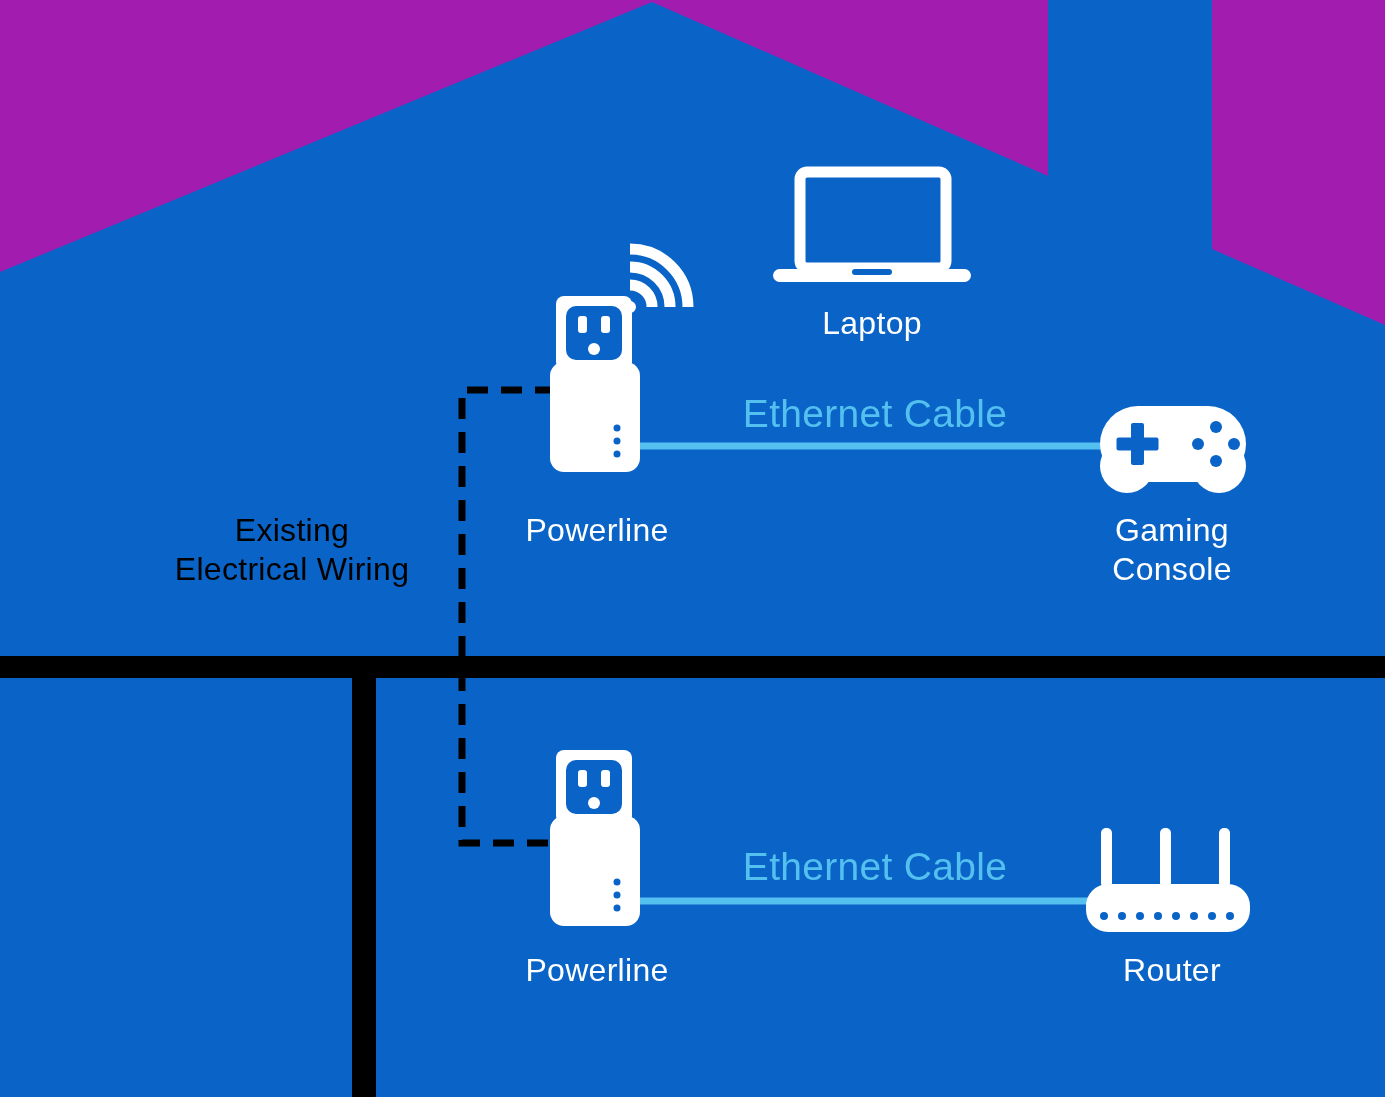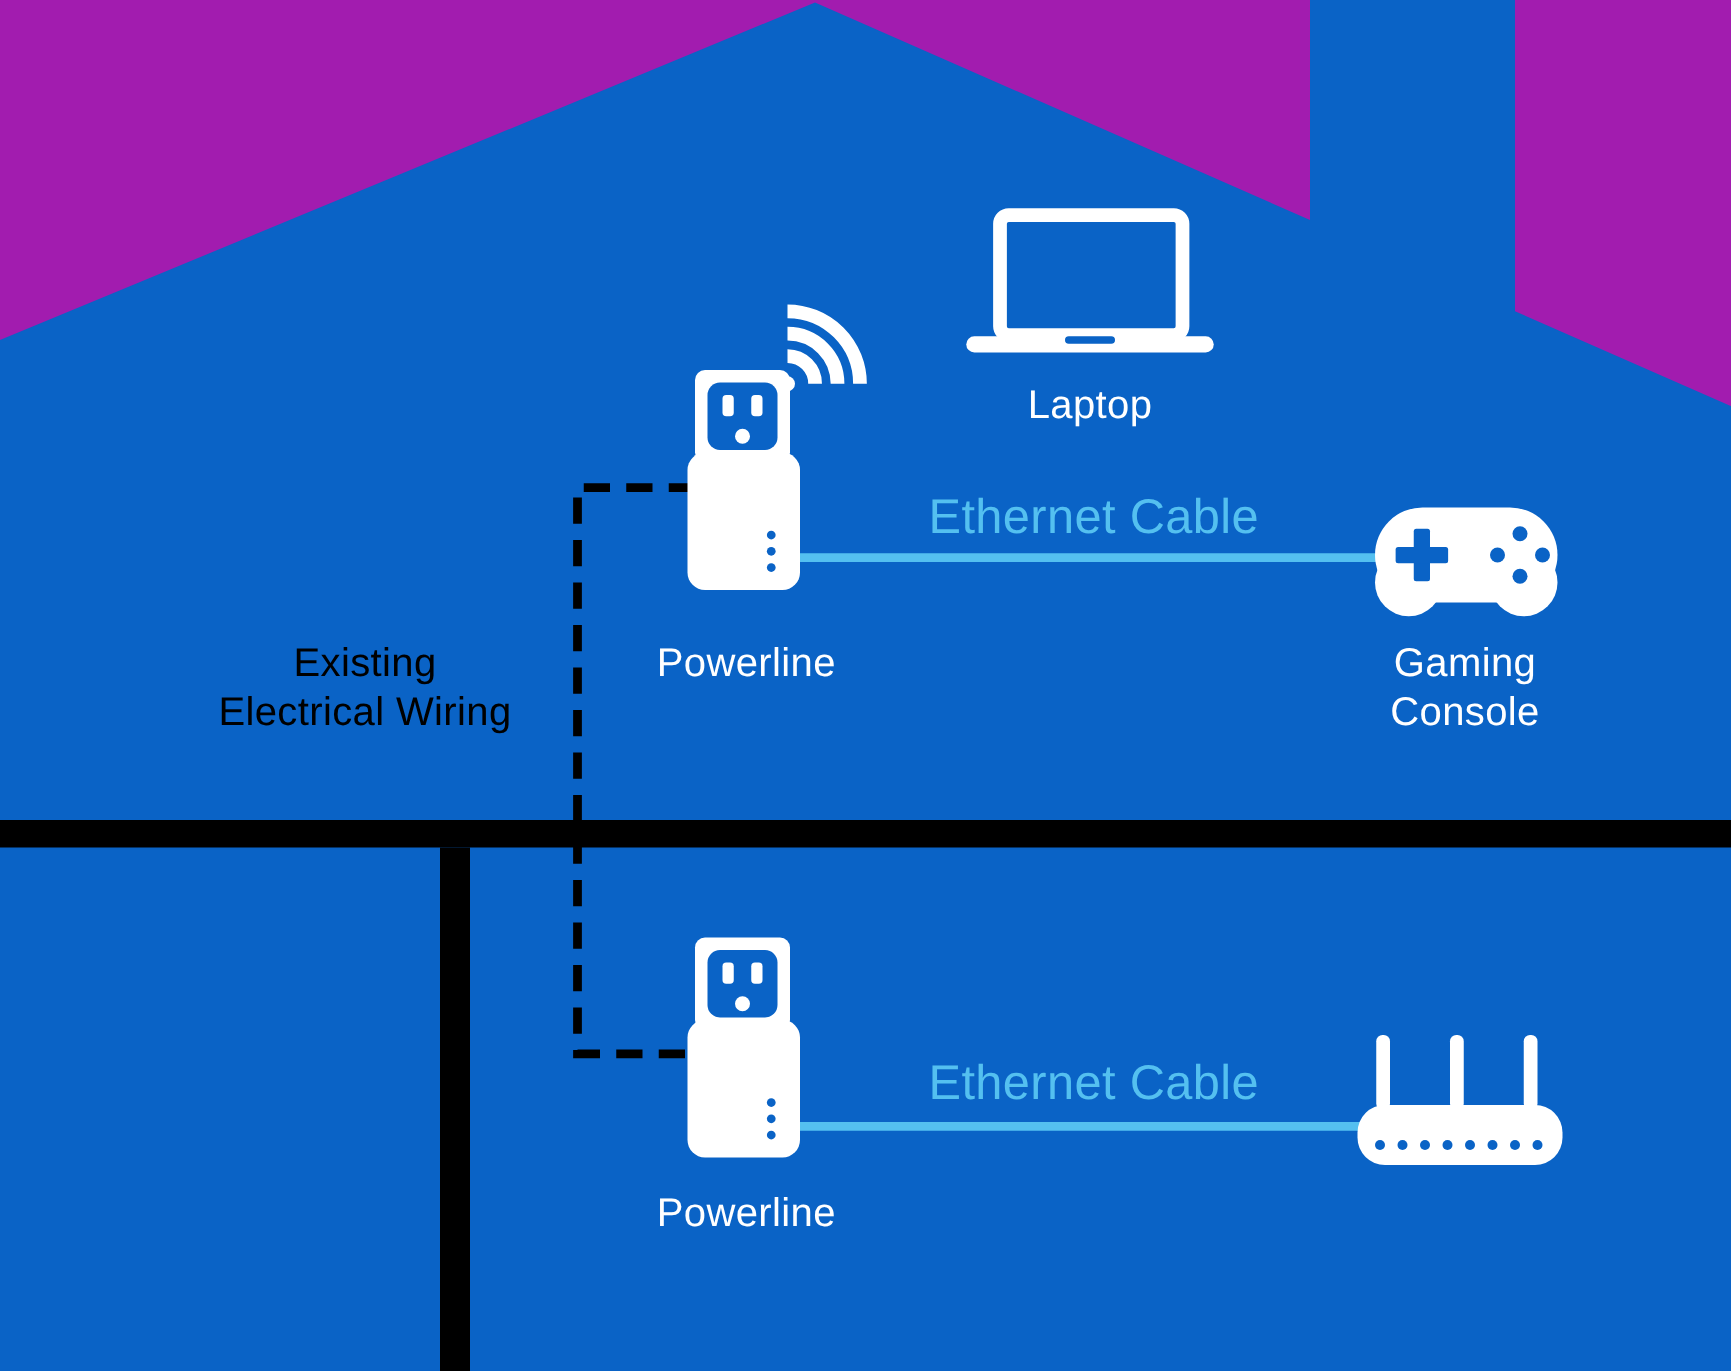--- a/index.html
+++ b/index.html
@@ -113,13 +113,14 @@
   <div class="lbl black" style="left:142px;top:511px;width:300px;">Existing
 Electrical Wiring</div>
 
   <div class="lbl" style="left:1072px;top:511px;width:200px;">Gaming
 Console</div>
 
   <div class="lbl cable" style="left:725px;top:843px;width:300px;">Ethernet Cable</div>
 
   <div class="lbl" style="left:497px;top:951px;width:200px;">Powerline</div>
 
+  <div class="lbl" style="left:1072px;top:951px;width:200px;">Router</div>
 </div>
 
 </body></html>

